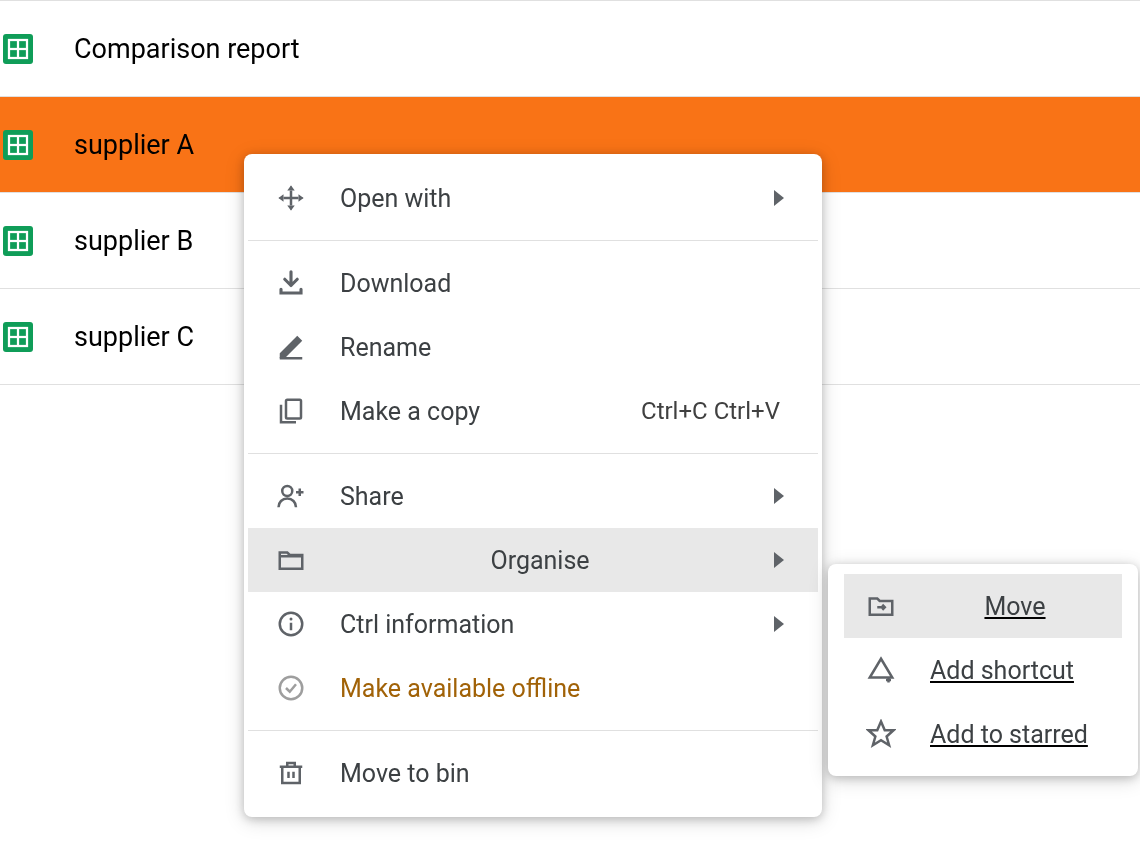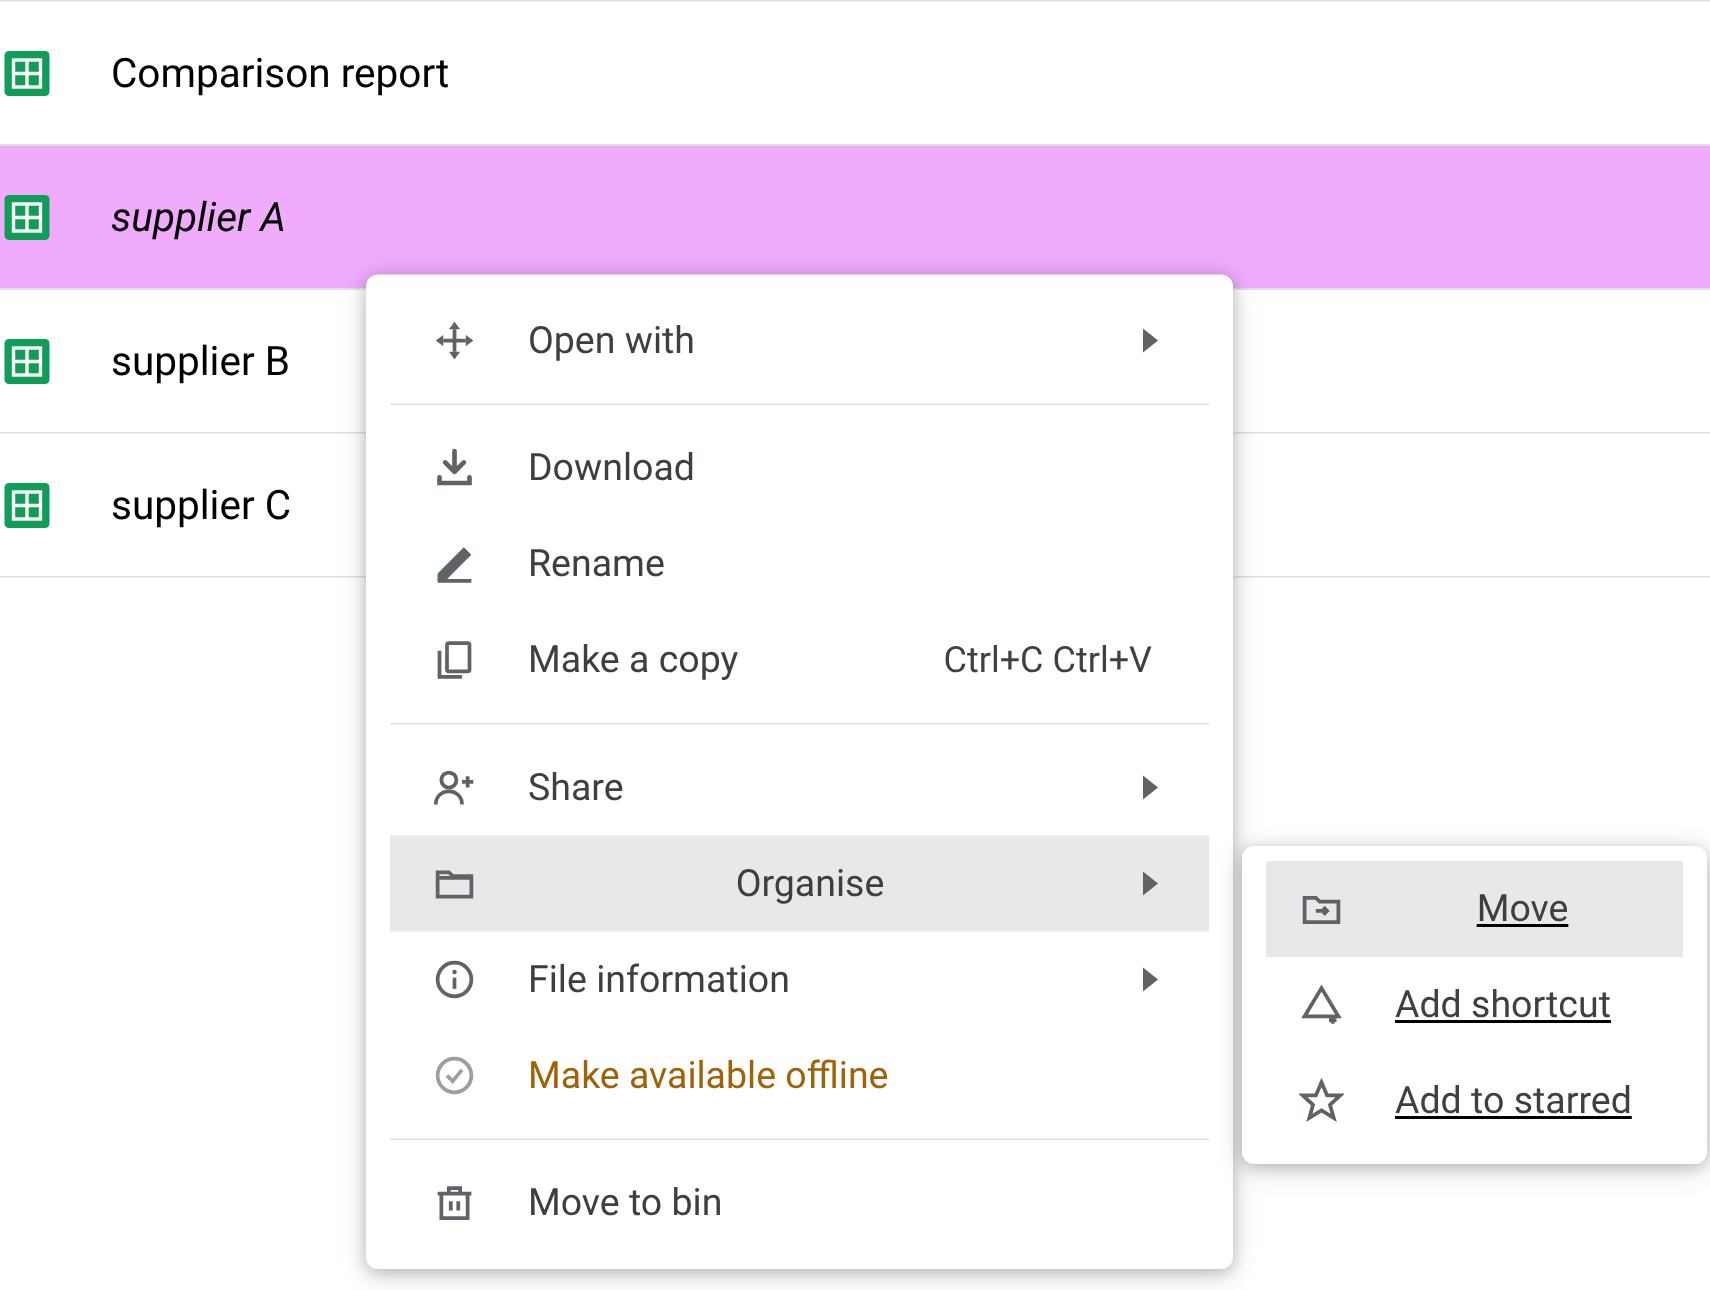--- a/index.html
+++ b/index.html
@@ -20,43 +20,41 @@
       border-top: 1px solid #e0e0e0;
     }
     .file-row {
       display: flex;
       align-items: center;
       height: 96px;
       border-bottom: 1px solid #e0e0e0;
       gap: 38px;
     }
     .file-row.selected {
-      background: #f0abfc;
-      font-style: italic;
+      background: #f97316;
     }
     .sheets-icon {
       width: 36px;
       height: 36px;
       flex-shrink: 0;
     }
     .file-name {
       font-size: 27px;
       color: #000;
       font-weight: 400;
     }
     .context-menu {
       position: absolute;
       top: 154px;
       left: 244px;
       width: 578px;
       background: #fff;
       border-radius: 8px;
       box-shadow: 0 2px 10px rgba(0,0,0,0.2), 0 4px 20px rgba(0,0,0,0.15);
-      padding: 12px 16px;
-      margin-top: 29px;
+      padding: 12px 4px;
     }
     .menu-item {
       display: flex;
       align-items: center;
       height: 64px;
       padding: 0 28px;
       gap: 34px;
       cursor: pointer;
     }
     .menu-item.hover {
@@ -239,21 +237,21 @@
     <span class="menu-arrow"></span>
   </div>
   <div class="menu-item">
     <span class="menu-icon">
       <svg viewBox="0 0 24 24">
           <circle cx="12" cy="12" r="9" fill="none" stroke="#5f6368" stroke-width="2"></circle>
           <circle cx="12" cy="8" r="1.2" fill="#5f6368"></circle>
           <line x1="12" y1="11" x2="12" y2="17" stroke="#5f6368" stroke-width="2"></line>
         </svg>
     </span>
-    <span class="menu-label">File information</span>
+    <span class="menu-label">Ctrl information</span>
     <span class="menu-arrow"></span>
   </div>
   <div class="menu-item disabled">
     <span class="menu-icon">
       <svg viewBox="0 0 24 24">
           <circle cx="12" cy="12" r="9" fill="none" stroke="#9e9e9e" stroke-width="2"></circle>
           <path d="M8 12 L11 15 L16 9" fill="none" stroke="#9e9e9e" stroke-width="2"></path>
         </svg>
     </span>
     <span class="menu-label">Make available offline</span>

